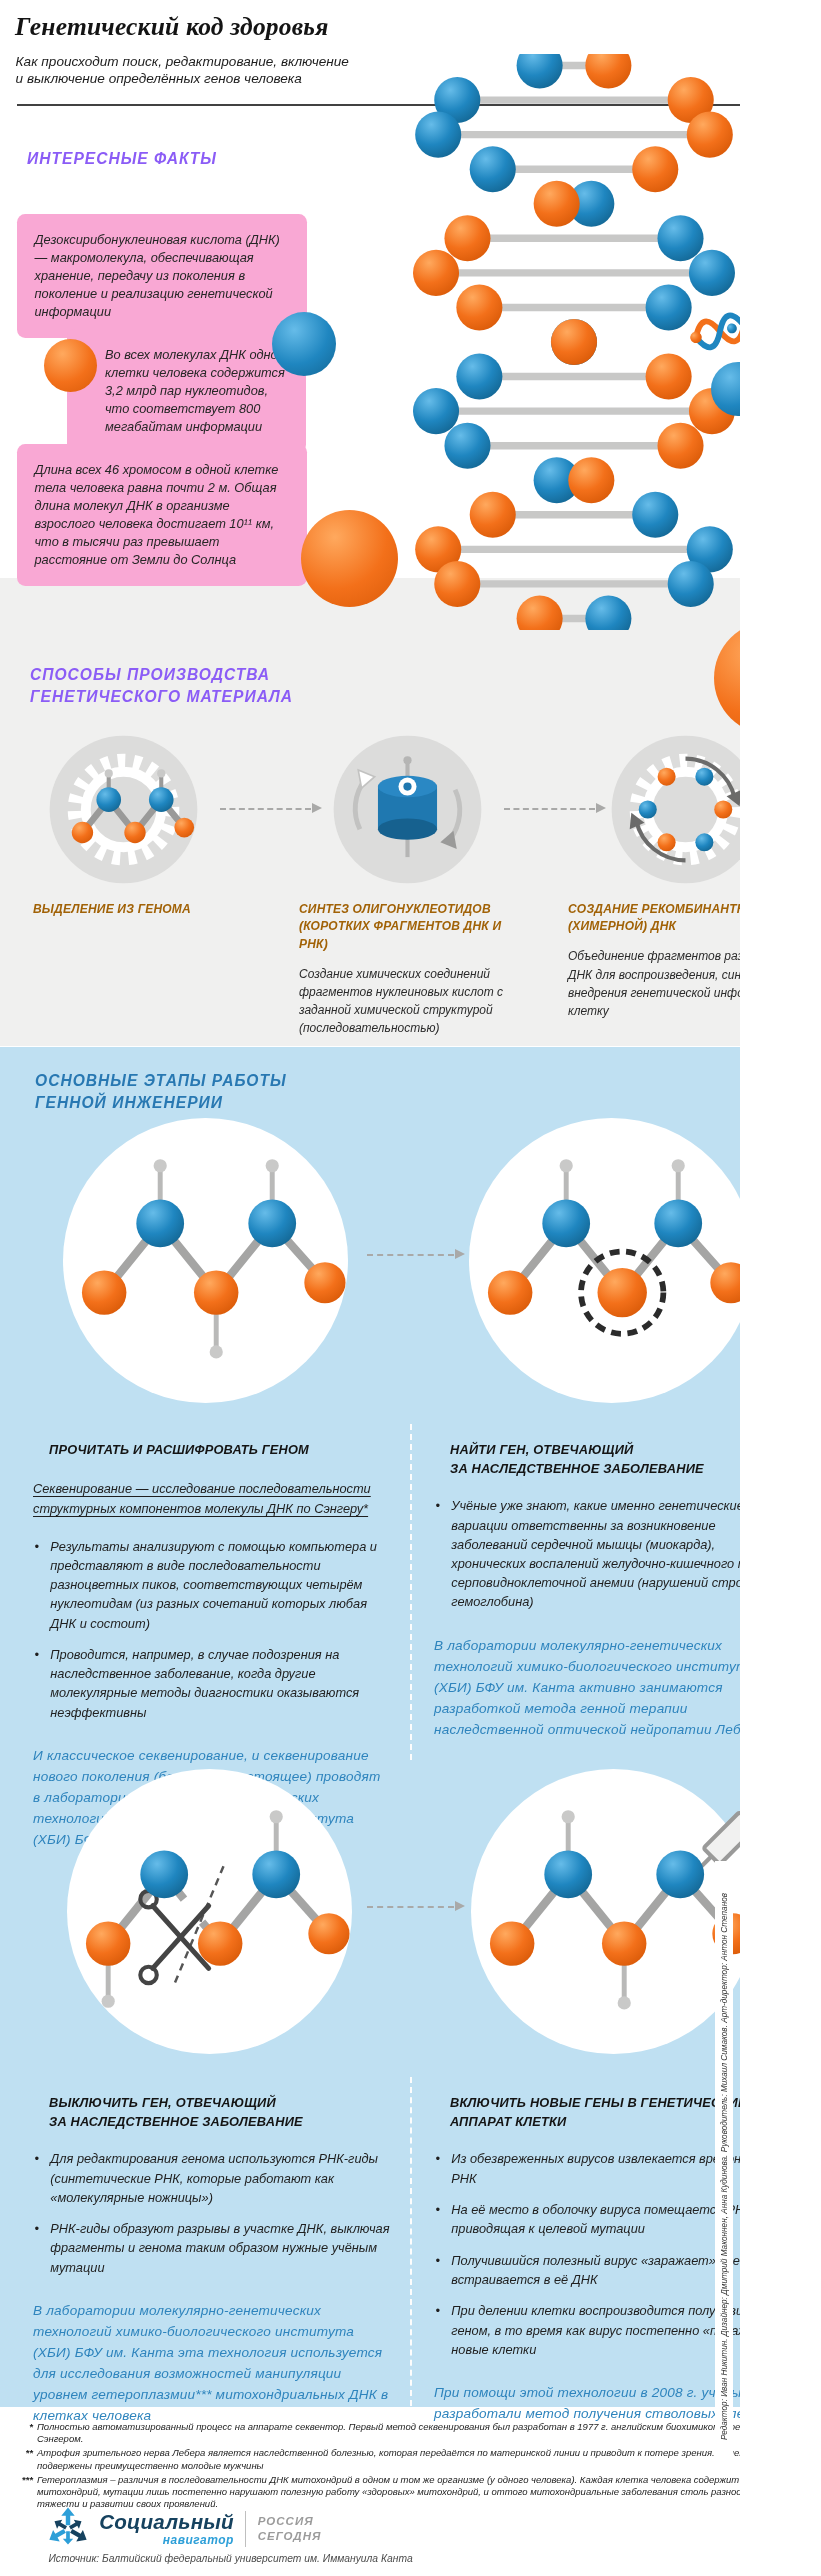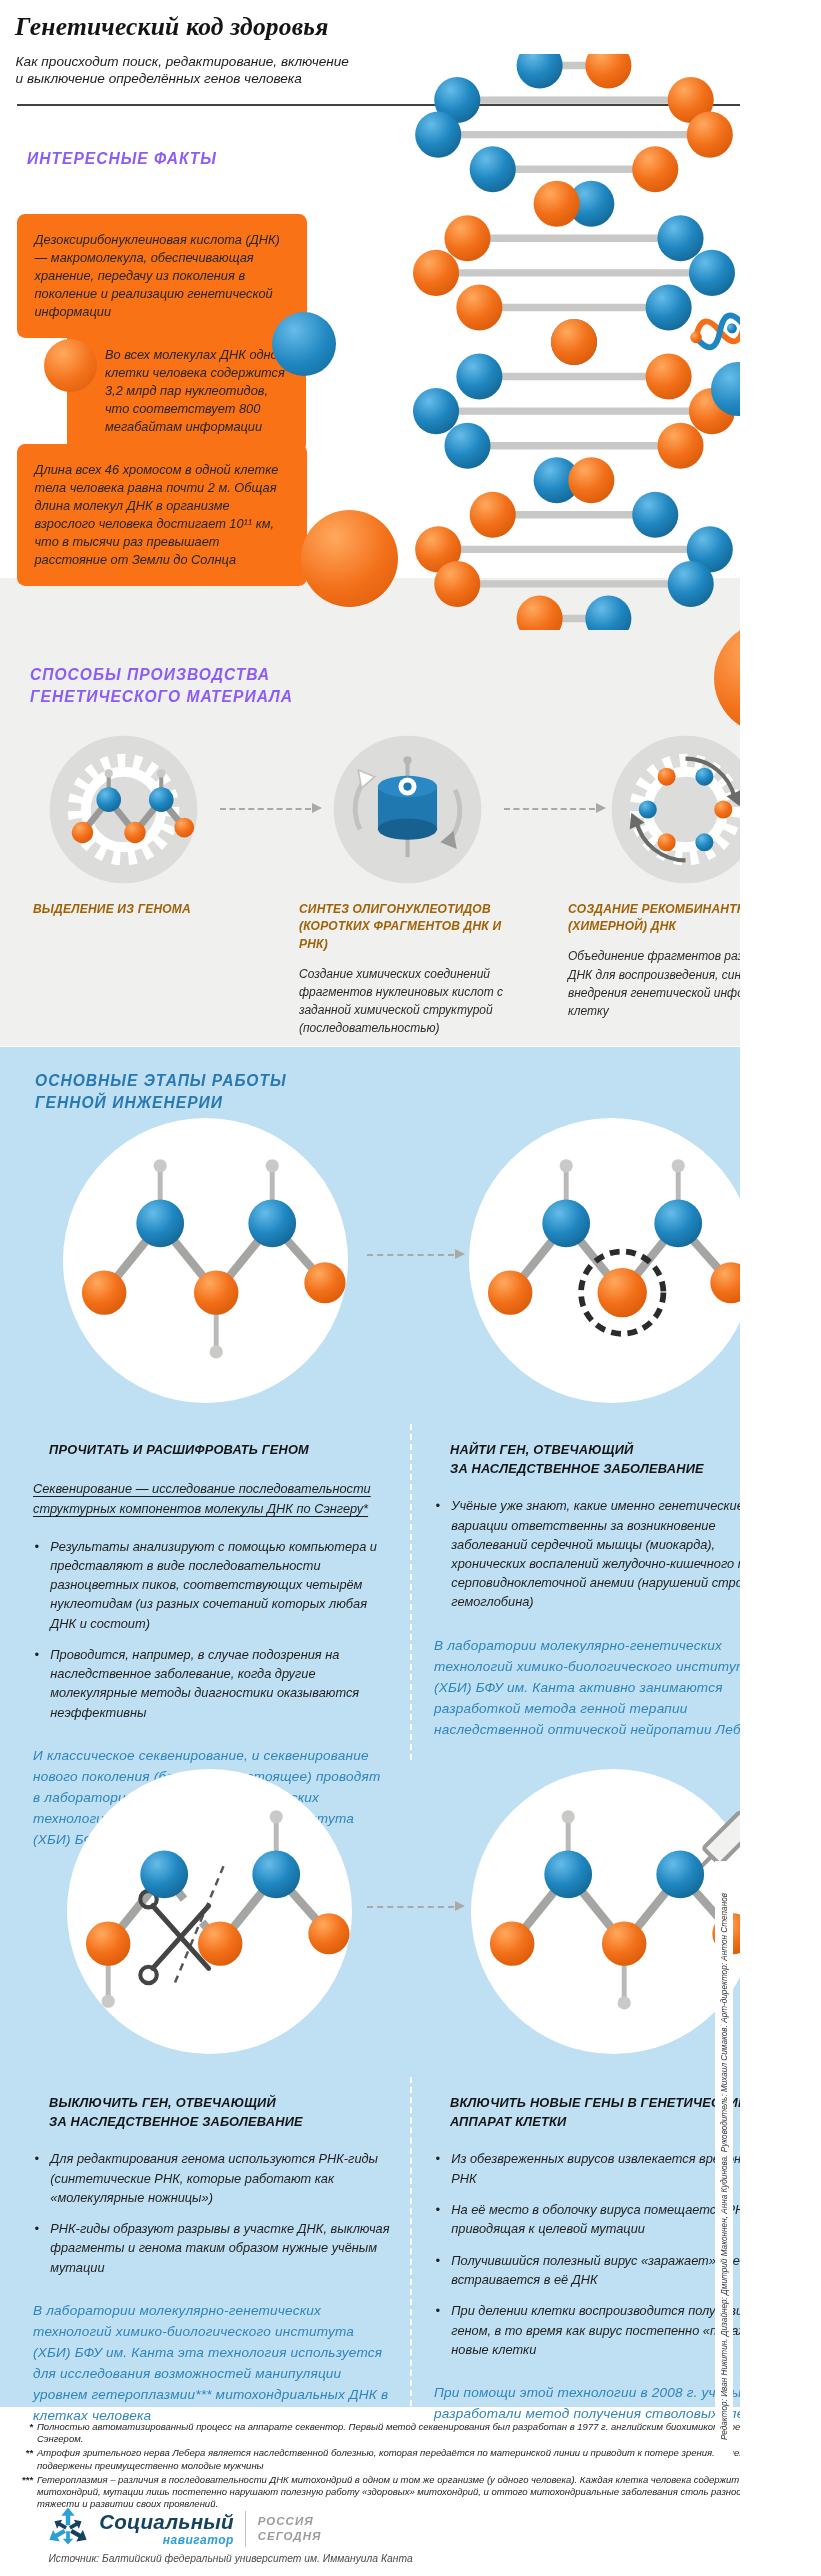--- a/index.html
+++ b/index.html
@@ -16,21 +16,21 @@
 
   
   .ball{position:absolute;border-radius:50%;}
   .ball-o{background:radial-gradient(circle at 35% 28%,#ffa95e 0%,#f3701a 55%,#d95a08 100%);}
   .ball-b{background:radial-gradient(circle at 35% 28%,#66bce9 0%,#1f86c0 55%,#136693 100%);}
 
   
   .sec-facts{position:absolute;left:0;top:105px;width:821px;height:473px;z-index:3;}
   .sec-heading{font-size:15.6px;font-weight:700;color:#8b5cf6;letter-spacing:1px;line-height:1.4;}
   .facts-heading{position:absolute;left:27px;top:43px;}
-  .fact-card{position:absolute;background:#f97316;border-radius:8.2px;font-size:12.8px;
+  .fact-card{position:absolute;background:#f9a8d4;border-radius:8.2px;font-size:12.8px;
              line-height:1.42;color:#262626;padding:16.5px 18px;box-sizing:border-box;}
   .fact-1{left:16.5px;top:109px;width:290px;}
   .fact-2{left:67px;top:224px;width:239px;padding-left:38px;}
   .fact-3{left:16.5px;top:339px;width:290px;}
   .helix-wrap{position:absolute;left:327px;top:-51px;width:494px;height:576px;pointer-events:none;}
   .squiggle{position:absolute;left:689px;top:189px;width:99px;height:74px;transform:rotate(-14deg);pointer-events:none;}
 
   
   .sec-methods{position:absolute;left:0;top:578px;width:821px;height:468px;background:#f0f0ef;z-index:2;}
   .methods-heading{position:absolute;left:30px;top:86px;}

